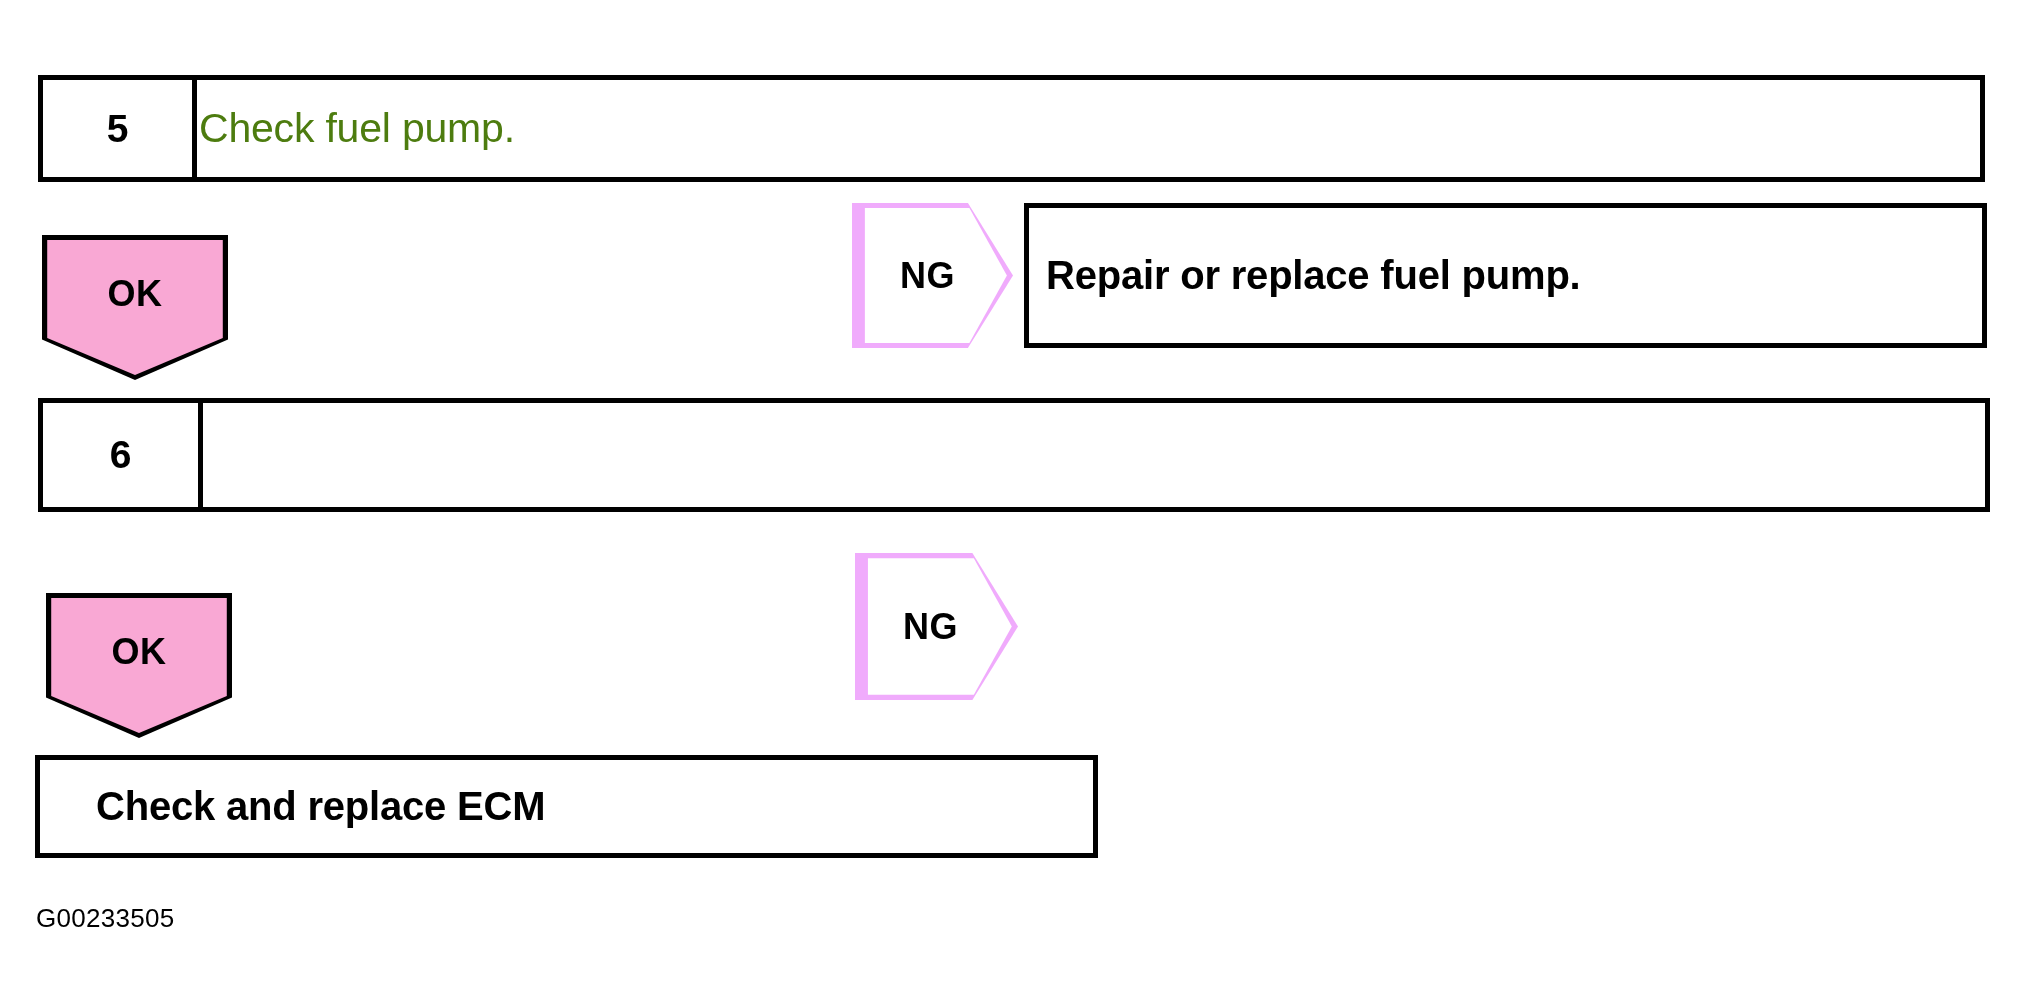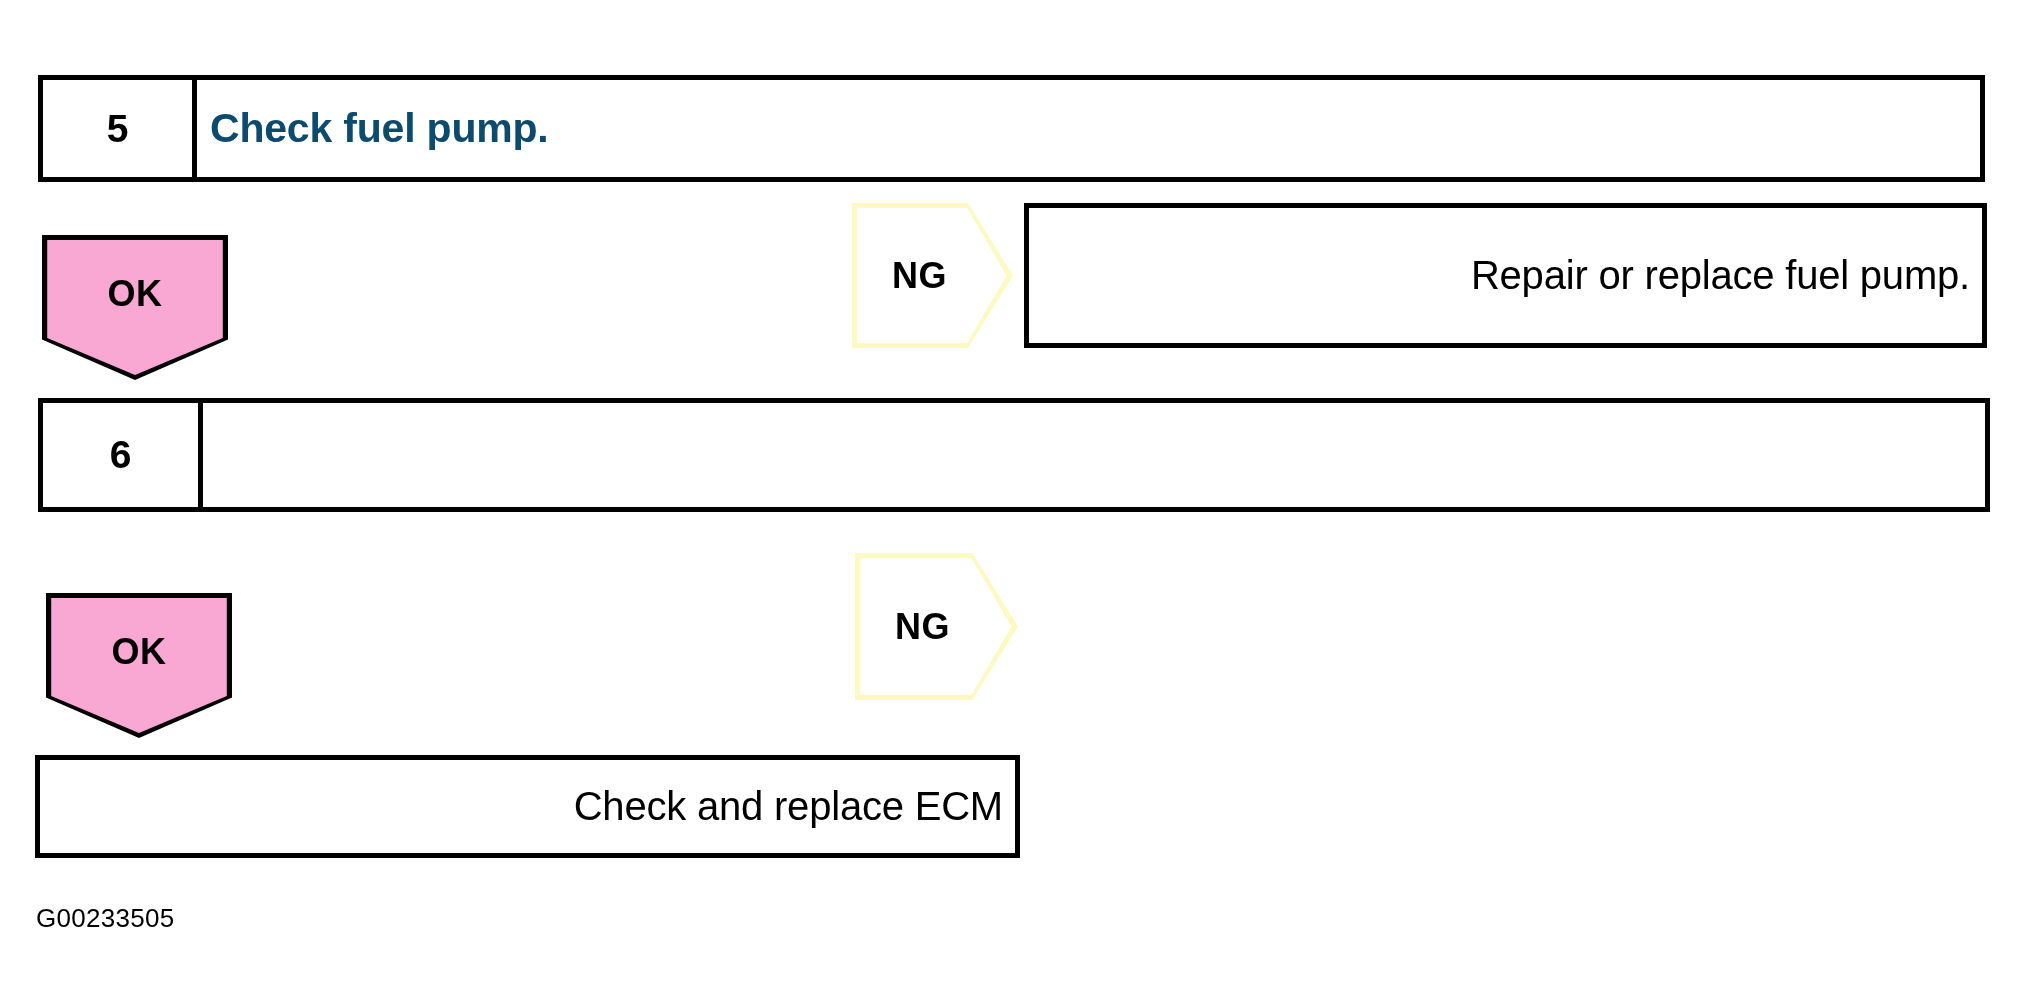--- a/index.html
+++ b/index.html
@@ -38,44 +38,43 @@
     display: flex;
     align-items: center;
     justify-content: center;
     font-weight: bold;
     color: #000000;
   }
   .step-text {
     flex: 1 1 auto;
     display: flex;
     align-items: center;
-    font-weight: bold;
-    color: #0c4a6e;
-    padding-left: 13px;
+    font-weight: normal;
+    color: #4d7c0f;
+    padding-left: 2px;
     padding-right: 10px;
     line-height: 1.12;
     letter-spacing: -0.2px;
   }
   .step-text.two-line {
     align-items: flex-start;
     padding-top: 8px;
   }
 
   
   .result-box {
     border: 5px solid #000000;
     background: #ffffff;
     display: flex;
     align-items: center;
-    font-weight: normal;
+    font-weight: bold;
     color: #000000;
     padding-left: 17px;
     padding-right: 12px;
     letter-spacing: -0.2px;
-    justify-content: flex-end;
   }
 
   
   .ok-arrow {
     background: #000000;
     -webkit-clip-path: polygon(0% 0%, 100% 0%, 100% 72%, 50% 100%, 0% 72%);
     clip-path: polygon(0% 0%, 100% 0%, 100% 72%, 50% 100%, 0% 72%);
     display: flex;
     align-items: flex-start;
     justify-content: center;
@@ -94,23 +93,24 @@
   }
   .ok-label {
     font-weight: bold;
     color: #000000;
     margin-top: 38px;
     letter-spacing: 0.5px;
   }
 
   
   .ng-arrow {
-    background: #fef9c3;
+    background: #f0abfc;
     -webkit-clip-path: polygon(0% 0%, 72% 0%, 100% 50%, 72% 100%, 0% 100%);
     clip-path: polygon(0% 0%, 72% 0%, 100% 50%, 72% 100%, 0% 100%);
+    padding-left: 8px;
   }
   .ng-arrow > .inner {
     width: 100%;
     height: 100%;
     background: #ffffff;
     -webkit-clip-path: polygon(
         3.2% 3.5%, 71.5% 3.5%, 96.0% 50%, 71.5% 96.5%, 3.2% 96.5%);
     clip-path: polygon(
         3.2% 3.5%, 71.5% 3.5%, 96.0% 50%, 71.5% 96.5%, 3.2% 96.5%);
     display: flex;
@@ -171,19 +171,19 @@
     </div>
   </div>
 
 
   <div class="node ok-arrow" style="left:46px; top:593px; width:186px; height:145px;">
     <div class="inner">
       <span class="ok-label" style="font-size:36px;">OK</span>
     </div>
   </div>
 
-  <div class="node result-box" style="left:35px; top:755px; width:985px; height:103px; padding-left:36px;">
+  <div class="node result-box" style="left:35px; top:755px; width:1063px; height:103px; padding-left:56px;">
     <span style="font-size:40px;">Check and replace ECM</span>
   </div>
 
   <div class="node caption" style="left:36px; top:887px; font-size:26px;">G00233505</div>
 
 </div>
 
 </body></html>

